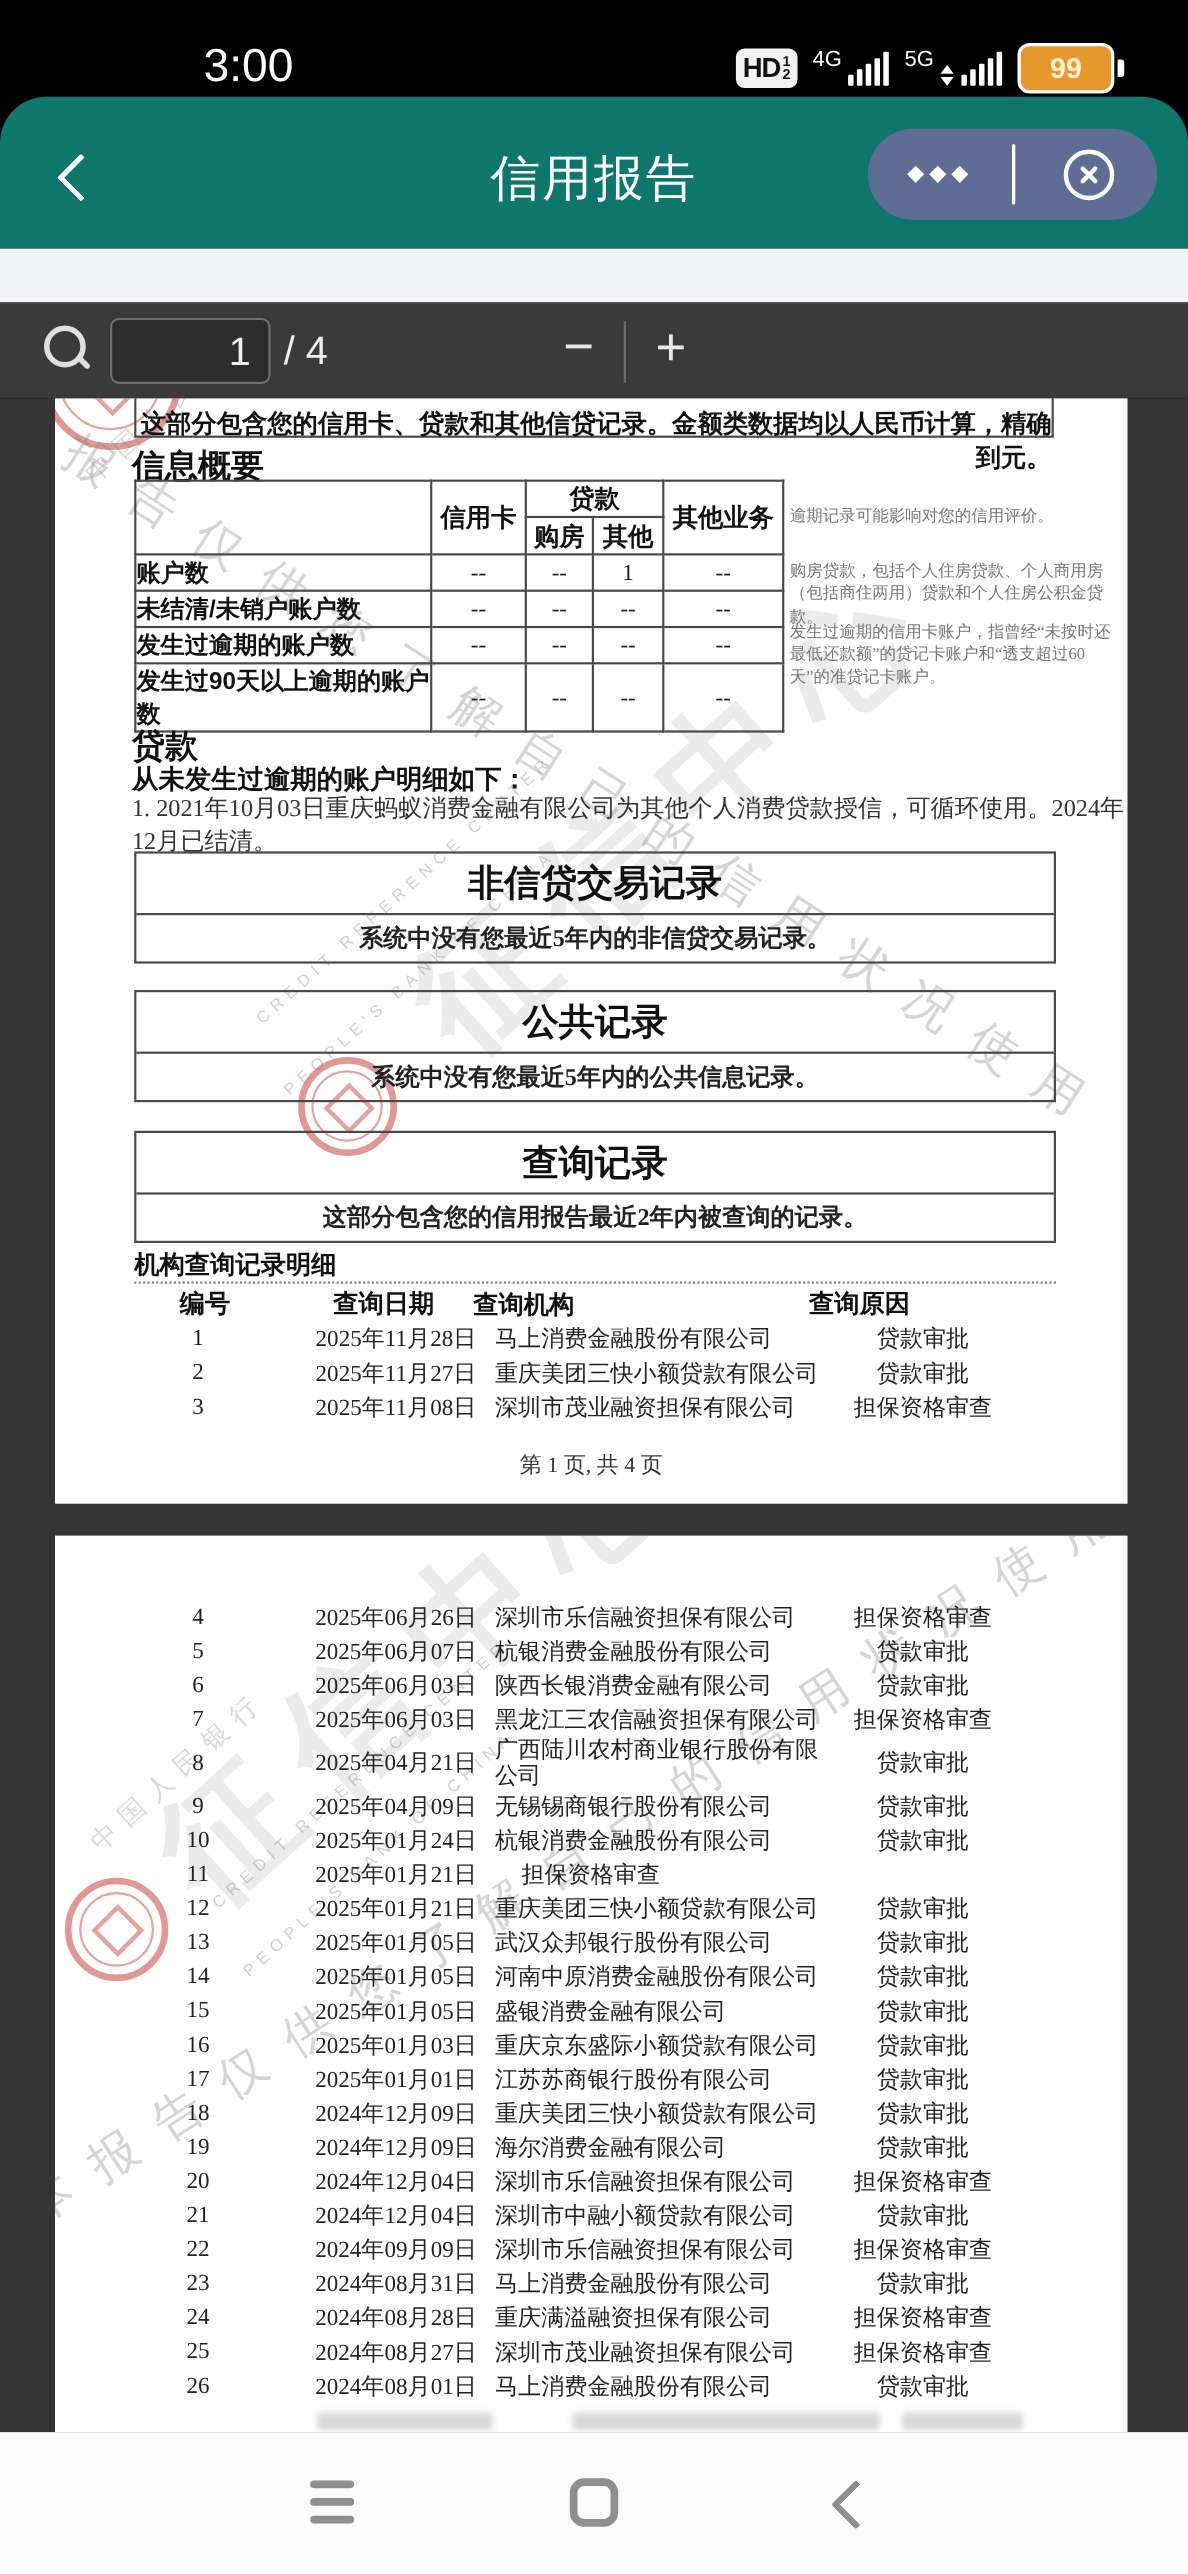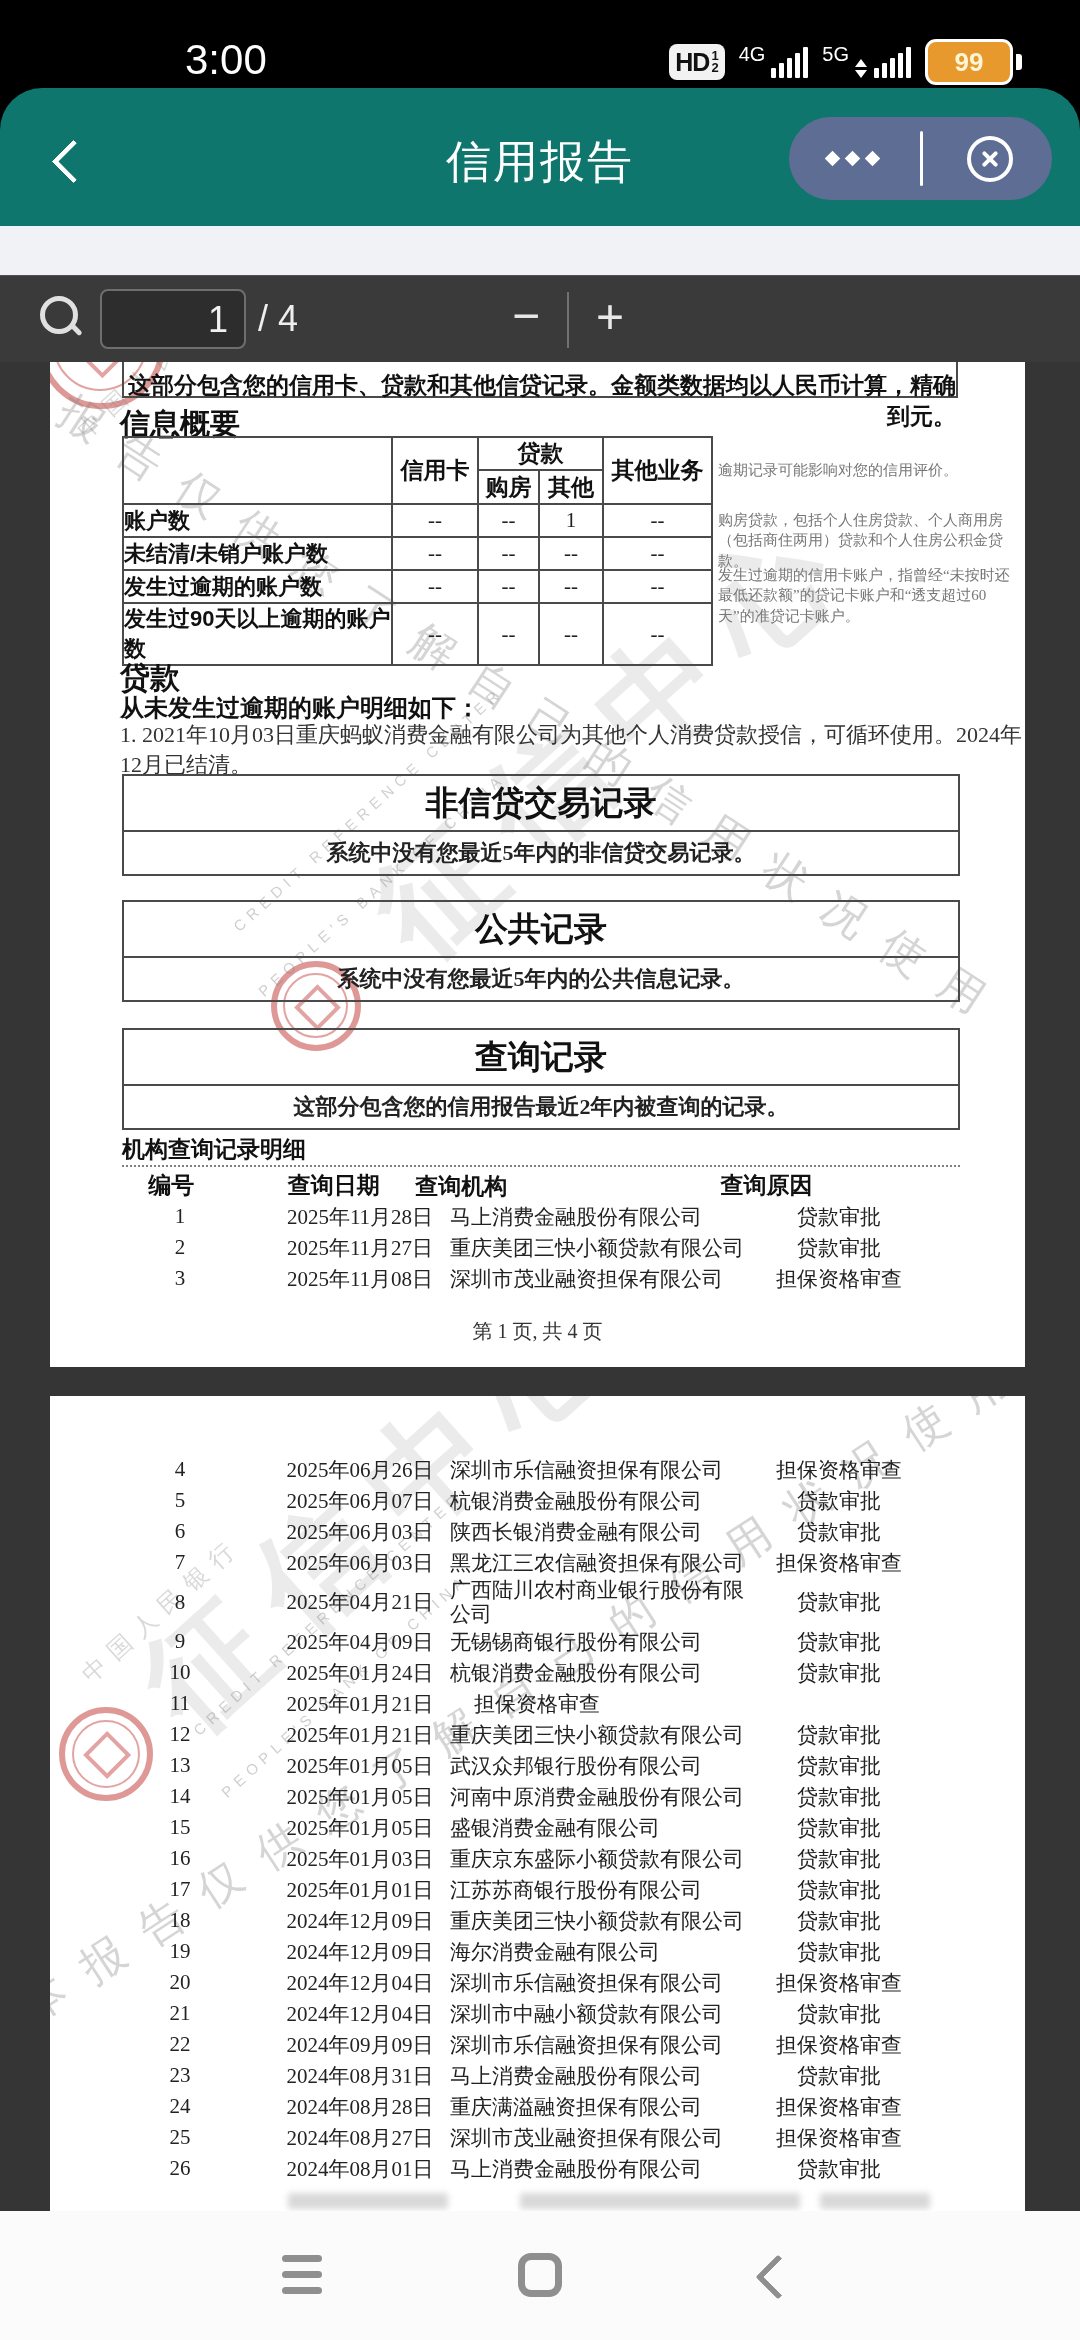--- a/index.html
+++ b/index.html
@@ -90,21 +90,21 @@
   .recbox{position:absolute;left:72px;width:838px;border:2px solid #4a4a4a;box-sizing:border-box;z-index:2;}
   .recbox .rb-title{height:54px;border-bottom:2px solid #4a4a4a;display:flex;align-items:center;
                     justify-content:center;font-size:33px;font-weight:bold;color:#111;}
   .recbox .rb-body{height:42px;display:flex;align-items:center;justify-content:center;
                    font-size:22px;font-weight:bold;color:#222;}
   
   .itbl-title{position:absolute;left:72px;width:838px;text-align:left;font-size:23px;font-weight:bold;
               color:#111;z-index:2;}
   .dotted{position:absolute;left:72px;width:838px;border-top:2px dotted #808080;z-index:2;}
   .irow{display:flex;align-items:center;min-height:31px;margin-left:40px;z-index:2;}
-  .iheads{position:absolute;z-index:2;width:795px;}
+  .iheads{position:absolute;z-index:2;width:795px;padding-left:15px;}
   .iheads .irow span{font-family:"Liberation Sans",sans-serif;font-weight:bold;font-size:23px;color:#111;}
   .ilist{position:absolute;z-index:2;width:975px;}
   .ilist .irow span{font-family:"Liberation Serif","DejaVu Serif",serif;font-size:21px;color:#222;}
   .c-num{width:180px;text-align:center;}
   .c-date{width:180px;text-align:center;}
   .c-org{width:302px;text-align:left;line-height:24px;}
   .c-reason{width:174px;text-align:center;}
   .pg-footer{position:absolute;left:0;width:975px;text-align:center;font-size:20px;color:#333;z-index:2;}
   
   .wm{position:absolute;z-index:1;white-space:nowrap;pointer-events:none;}

